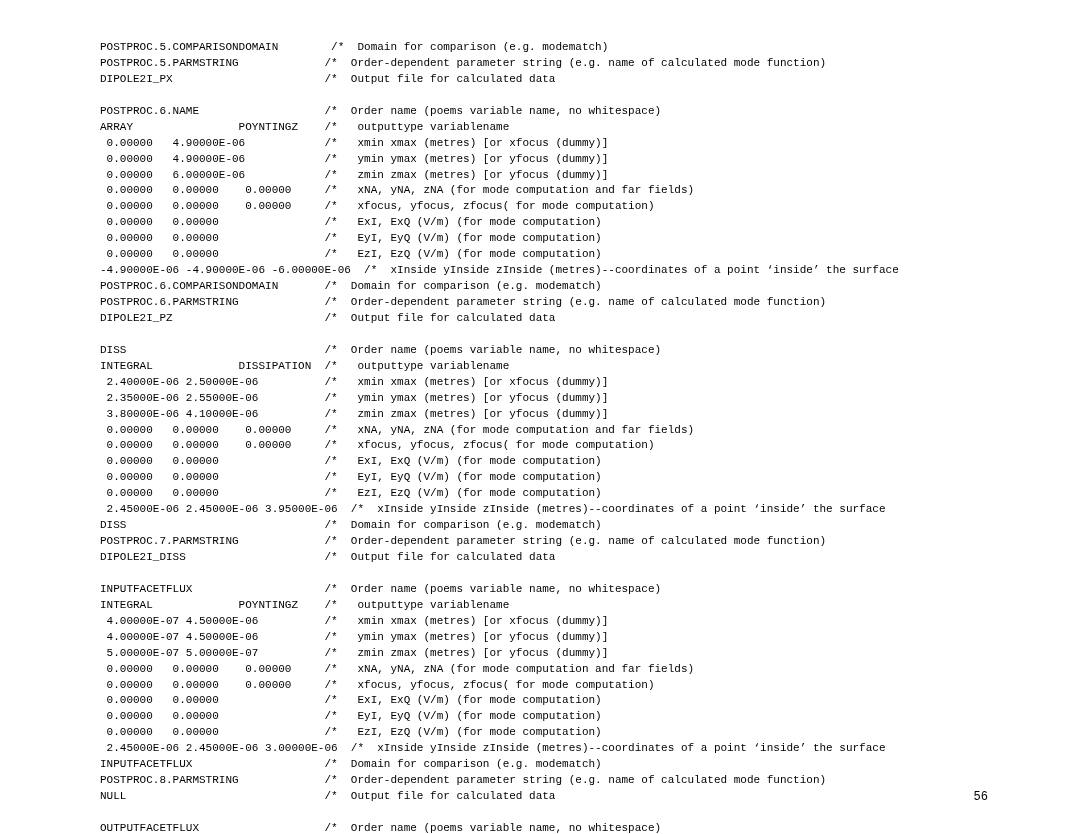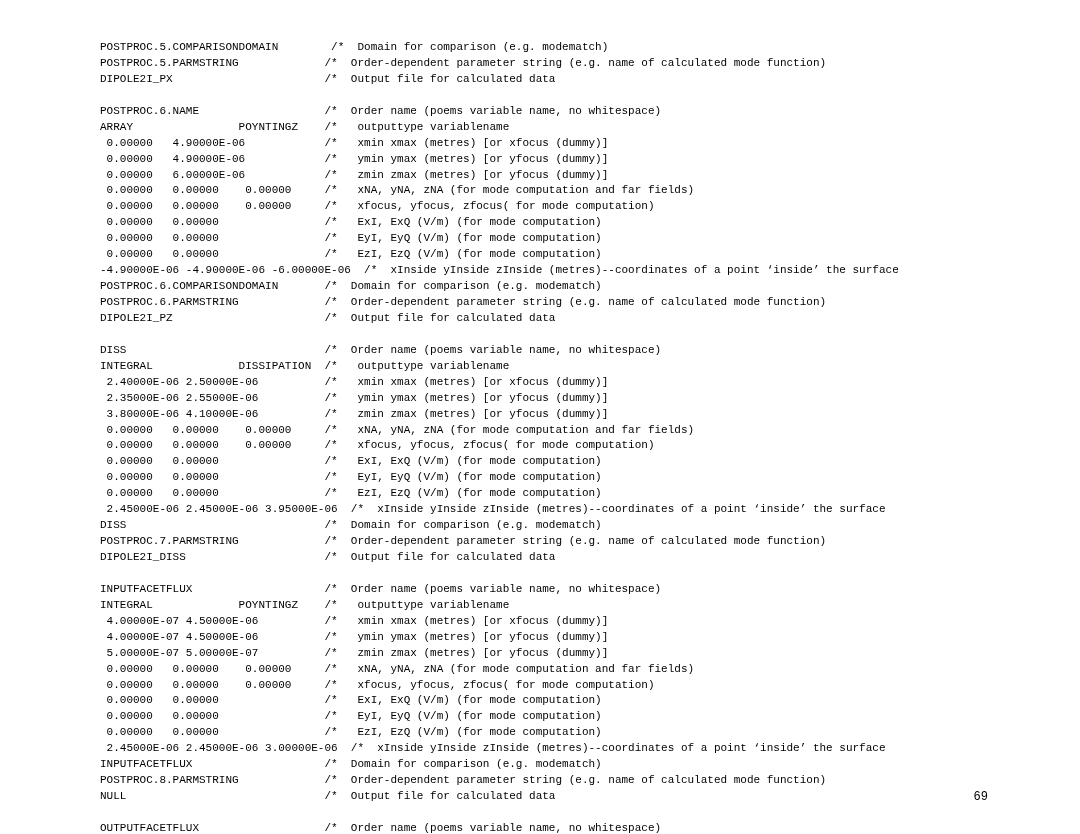--- a/index.html
+++ b/index.html
@@ -92,14 +92,14 @@
 INPUTFACETFLUX                    /*  Domain for comparison (e.g. modematch)
 POSTPROC.8.PARMSTRING             /*  Order-dependent parameter string (e.g. name of calculated mode function)
 NULL                              /*  Output file for calculated data
 
 OUTPUTFACETFLUX                   /*  Order name (poems variable name, no whitespace)
 INTEGRAL             POYNTINGZ    /*   outputtype variablename
  4.00000E-07 4.50000E-06          /*   xmin xmax (metres) [or xfocus (dummy)]
  4.00000E-07 4.50000E-06          /*   ymin ymax (metres) [or yfocus (dummy)]
  5.55000E-06 5.55000E-06          /*   zmin zmax (metres) [or yfocus (dummy)]
  0.00000   0.00000    0.00000     /*   xNA, yNA, zNA (for mode computation and far fields)</div>
-  <div class="page-number">69</div>
+  <div class="page-number">56</div>
 </div>
 
 </body></html>

